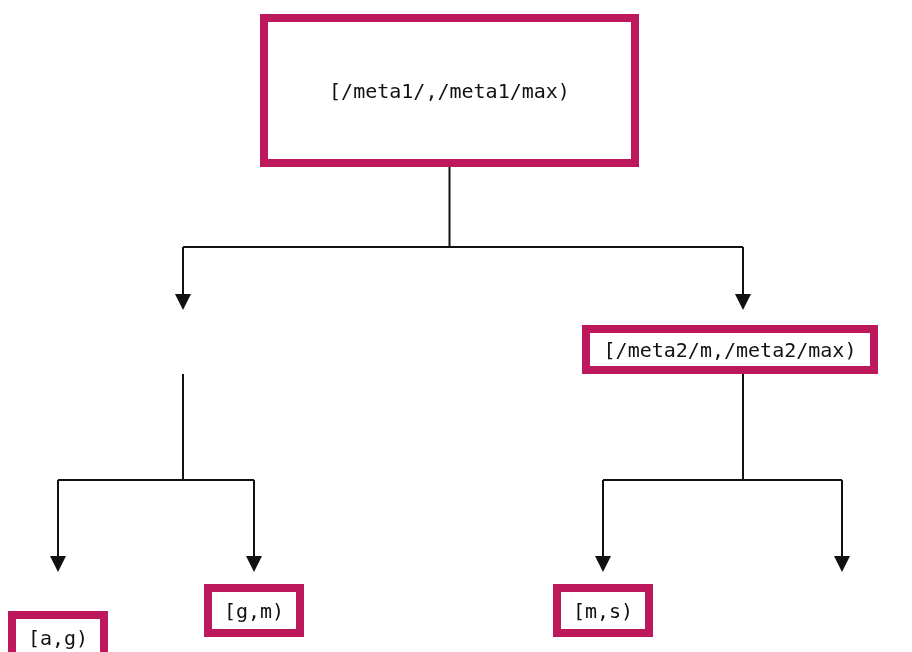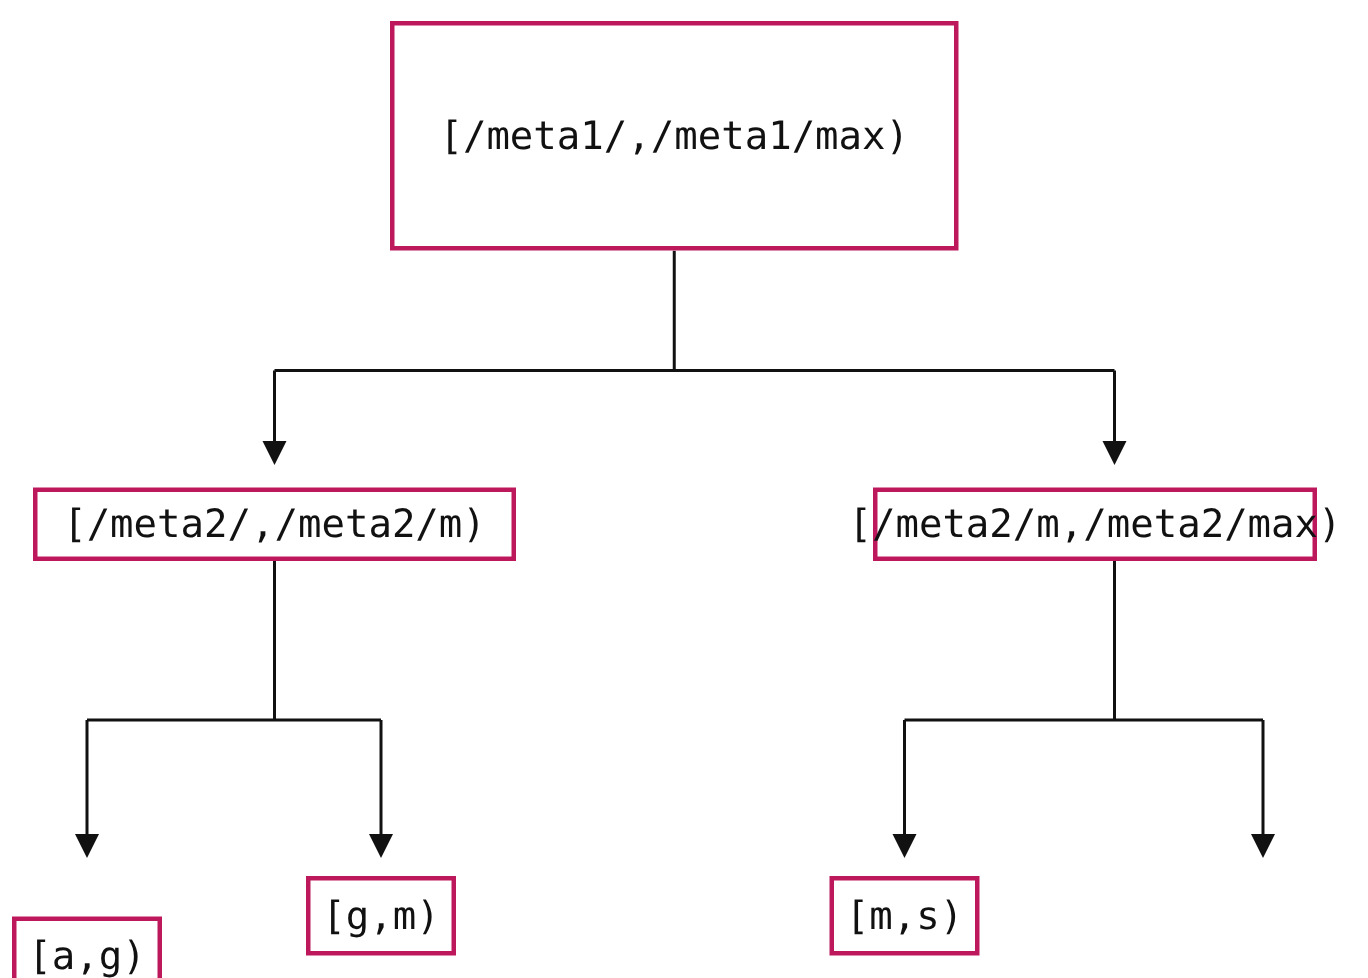--- a/index.html
+++ b/index.html
@@ -26,25 +26,25 @@
     stroke-width: 2;
     fill: none;
   }
   .edges polygon {
     fill: #111111;
     stroke: none;
   }
   .node {
     position: absolute;
     box-sizing: border-box;
-    border: 3px solid #be185d;
+    border: 8px solid #be185d;
     background: #ffffff;
     color: #111111;
     font-family: "DejaVu Sans Mono", "Liberation Mono", monospace;
-    font-size: 26px;
+    font-size: 20px;
     line-height: 1;
     display: flex;
     align-items: center;
     justify-content: center;
     white-space: pre;
   }
   .node-root   { left: 260px; top: 14px;  width: 379px; height: 153px; }
   .node-left   { left: 22px;  top: 325px; width: 322px; height: 49px; }
   .node-right  { left: 582px; top: 325px; width: 296px; height: 49px; }
   .node-leaf-1 { left: 8px;   top: 600px; width: 100px; height: 53px; margin-top: 11px; }
@@ -81,19 +81,18 @@
       <path d="M743 374 V480"></path>
       <path d="M603 480 H842"></path>
       <path d="M603 480 V557"></path>
       <path d="M842 480 V557"></path>
       <polygon points="595,556 611,556 603,572"></polygon>
       <polygon points="834,556 850,556 842,572"></polygon>
     </g>
   </svg>
 
   <div class="node node-root">[/meta1/,/meta1/max)</div>
-  <div class="node node-left">[/meta2/,/meta2/m)</div>
   <div class="node node-right">[/meta2/m,/meta2/max)</div>
   <div class="node node-leaf-1">[a,g)</div>
   <div class="node node-leaf-3">[m,s)</div>
   <div class="node node-leaf-2">[g,m)</div>
 
 </div>
 
 </body></html>

